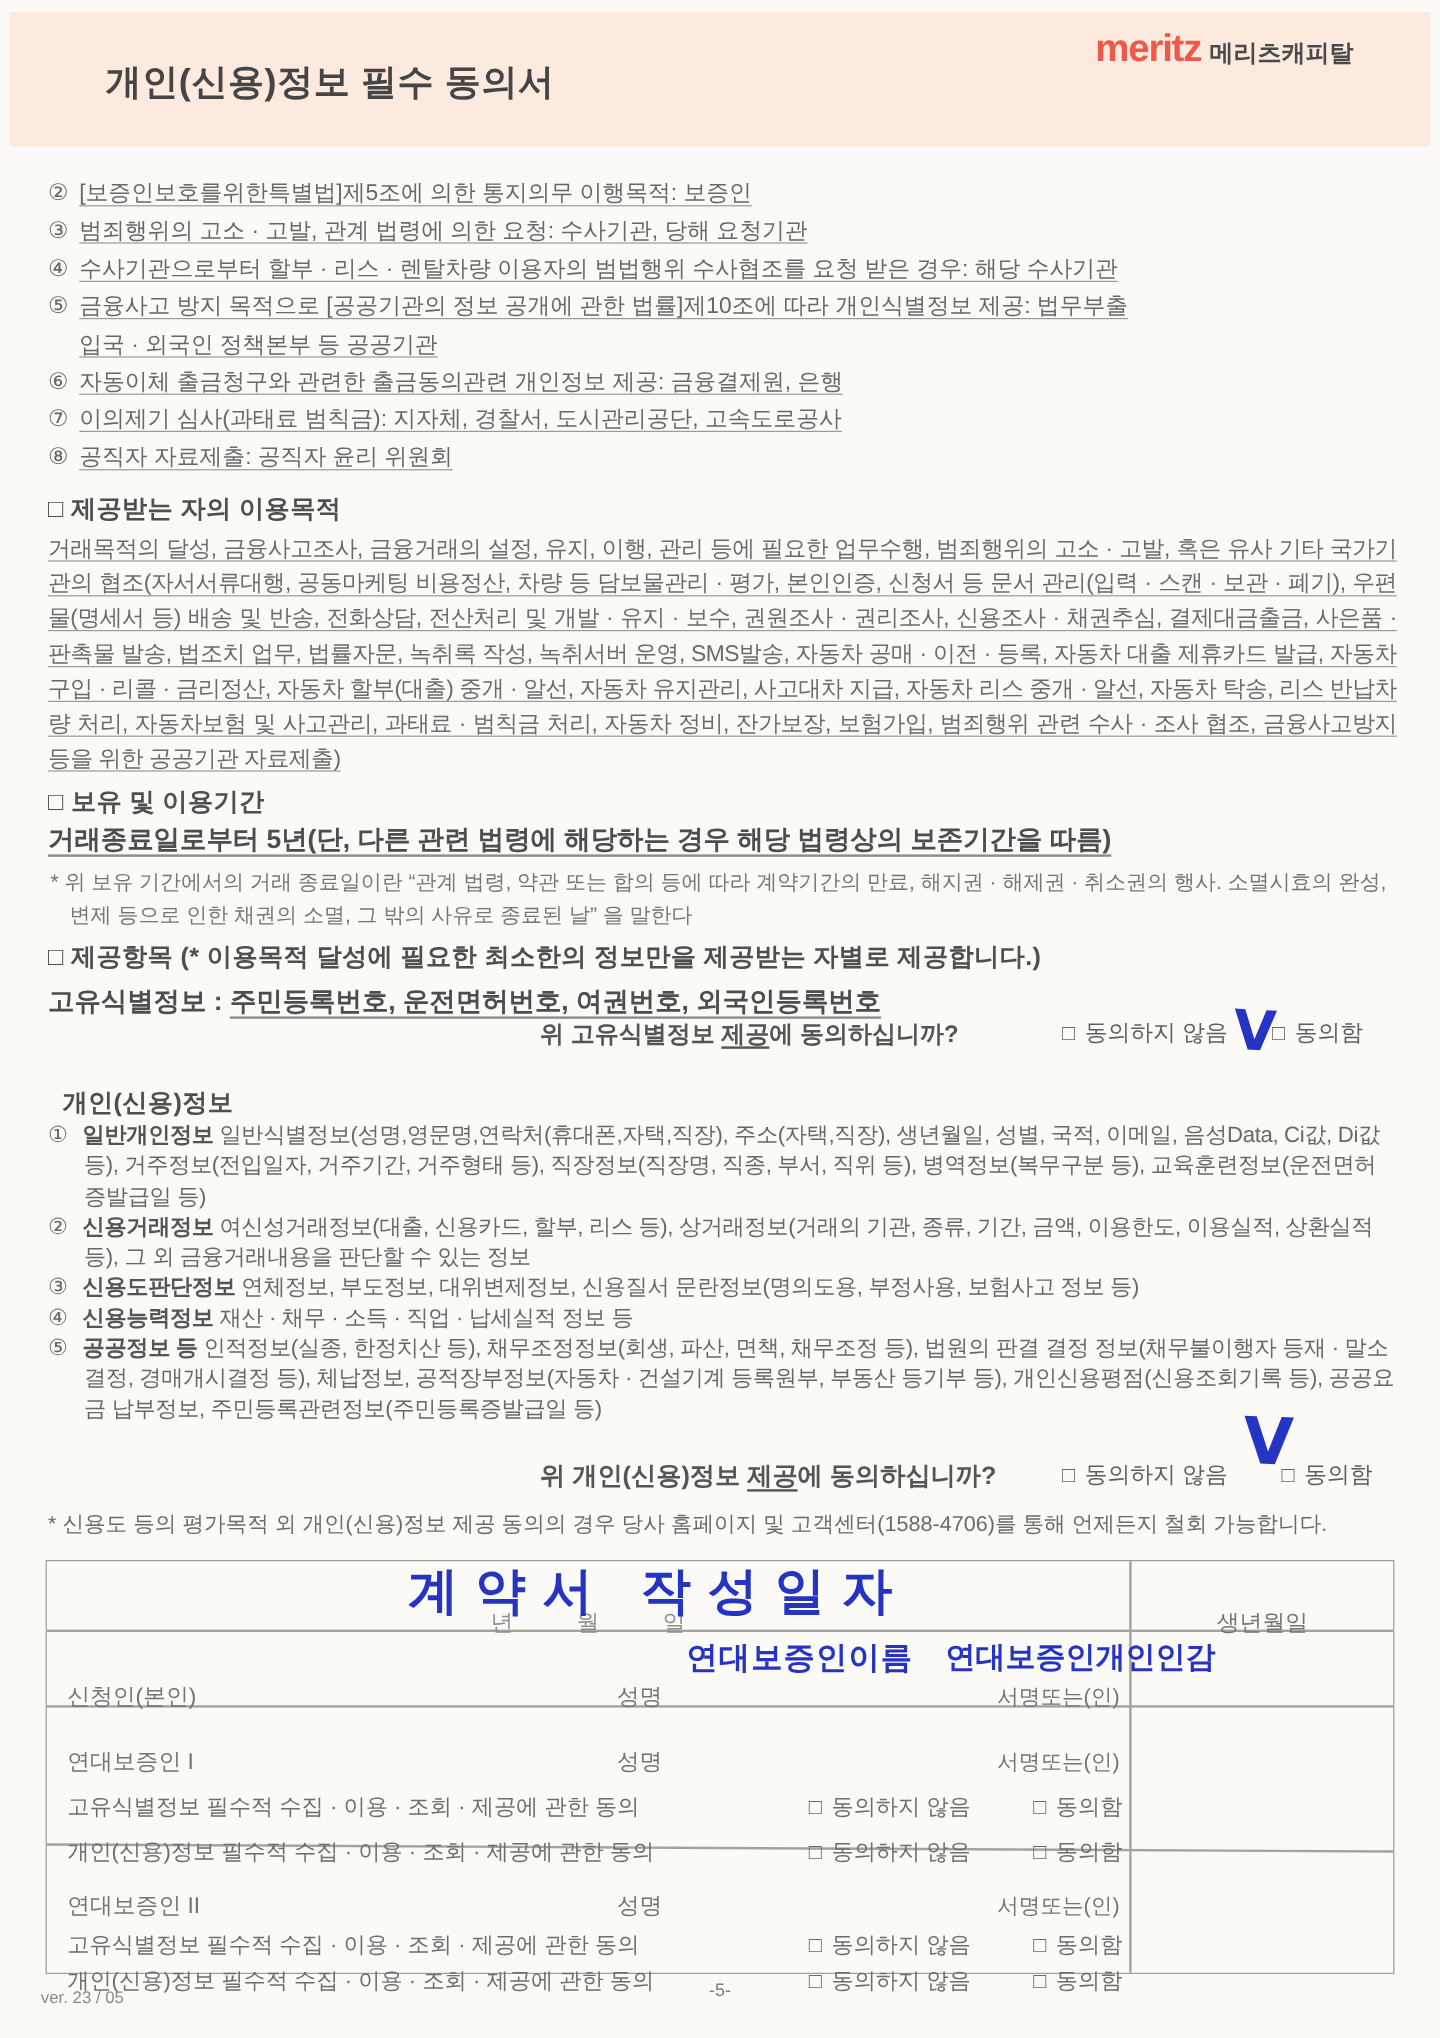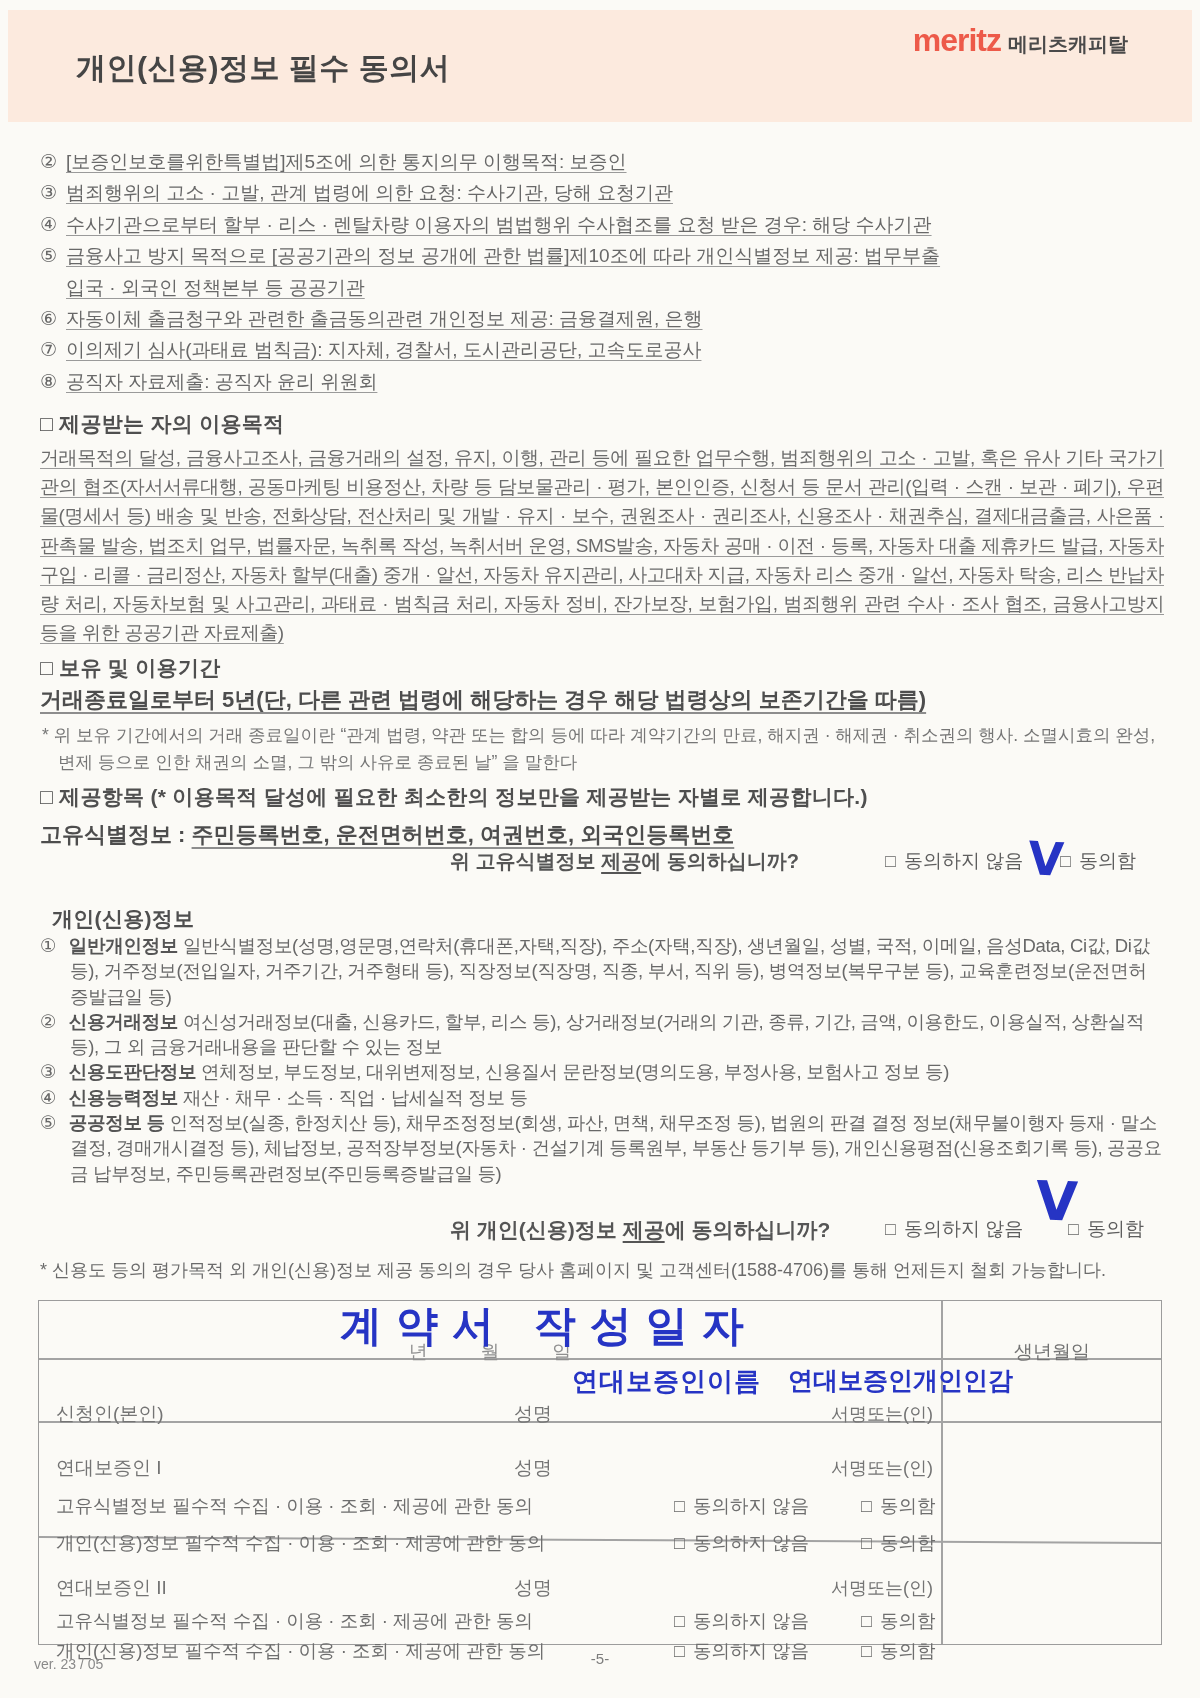--- a/index.html
+++ b/index.html
@@ -5,21 +5,21 @@
   * { margin:0; padding:0; box-sizing:border-box; }
   body { background:#e8e6e1; }
   .page {
     position:relative; width:1200px; height:1698px; margin:0 auto;
     background:#fbfaf6; overflow:hidden;
     font-family:"Liberation Sans","DejaVu Sans",sans-serif;
     color:#6b6b6b;
   }
   
   .band { position:absolute; top:10px; left:8px; width:1184px; height:112px; background:#fceade; }
-  .doc-title { position:absolute; left:76px; top:48px; font-size:30px; font-weight:bold; color:#454545; letter-spacing:0.5px; }
+  .doc-title { position:absolute; left:88px; top:48px; font-size:30px; font-weight:bold; color:#454545; letter-spacing:0.5px; }
   .logo { position:absolute; top:22px; right:72px; white-space:nowrap; }
   .logo-en { font-size:32px; font-weight:bold; color:#ed5a49; letter-spacing:-1px; }
   .logo-kr { font-size:20px; font-weight:bold; color:#4a4a4a; margin-left:7px; }
   
   .nlist { position:absolute; left:40px; top:146px; width:1124px; font-size:19px; line-height:31.4px; color:#686868; }
   .nrow { padding-left:32px; text-indent:-32px; }
   .nnum { display:inline-block; width:26px; text-indent:0; }
   .ntxt { text-decoration:underline; text-underline-offset:4px; text-decoration-color:#9a9a9a; text-decoration-thickness:1px; }
   
   .sec-h { position:absolute; left:40px; font-size:21px; font-weight:bold; color:#4f4f4f; letter-spacing:0.3px; }

